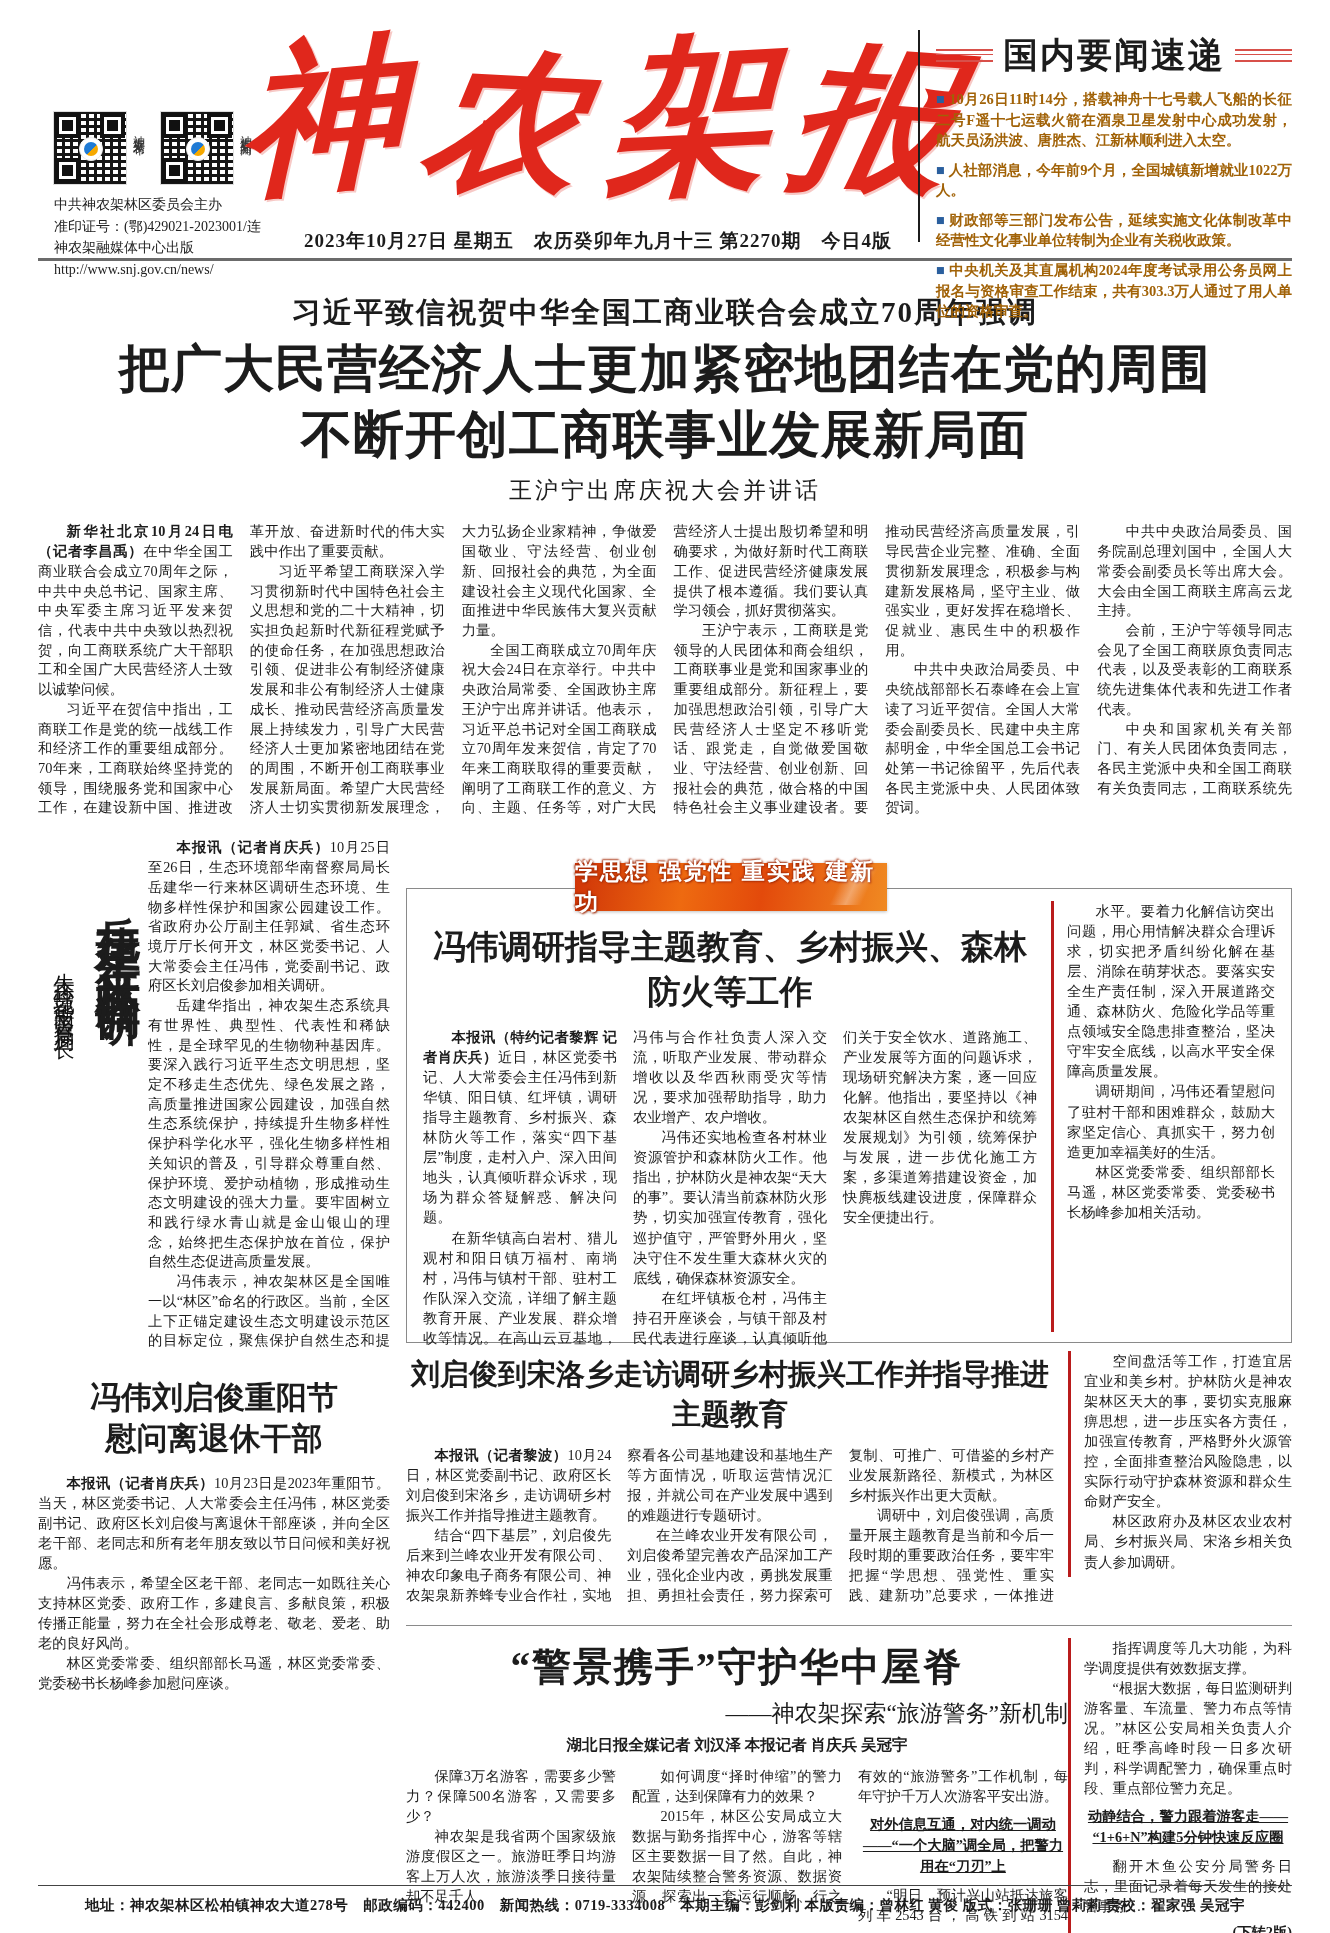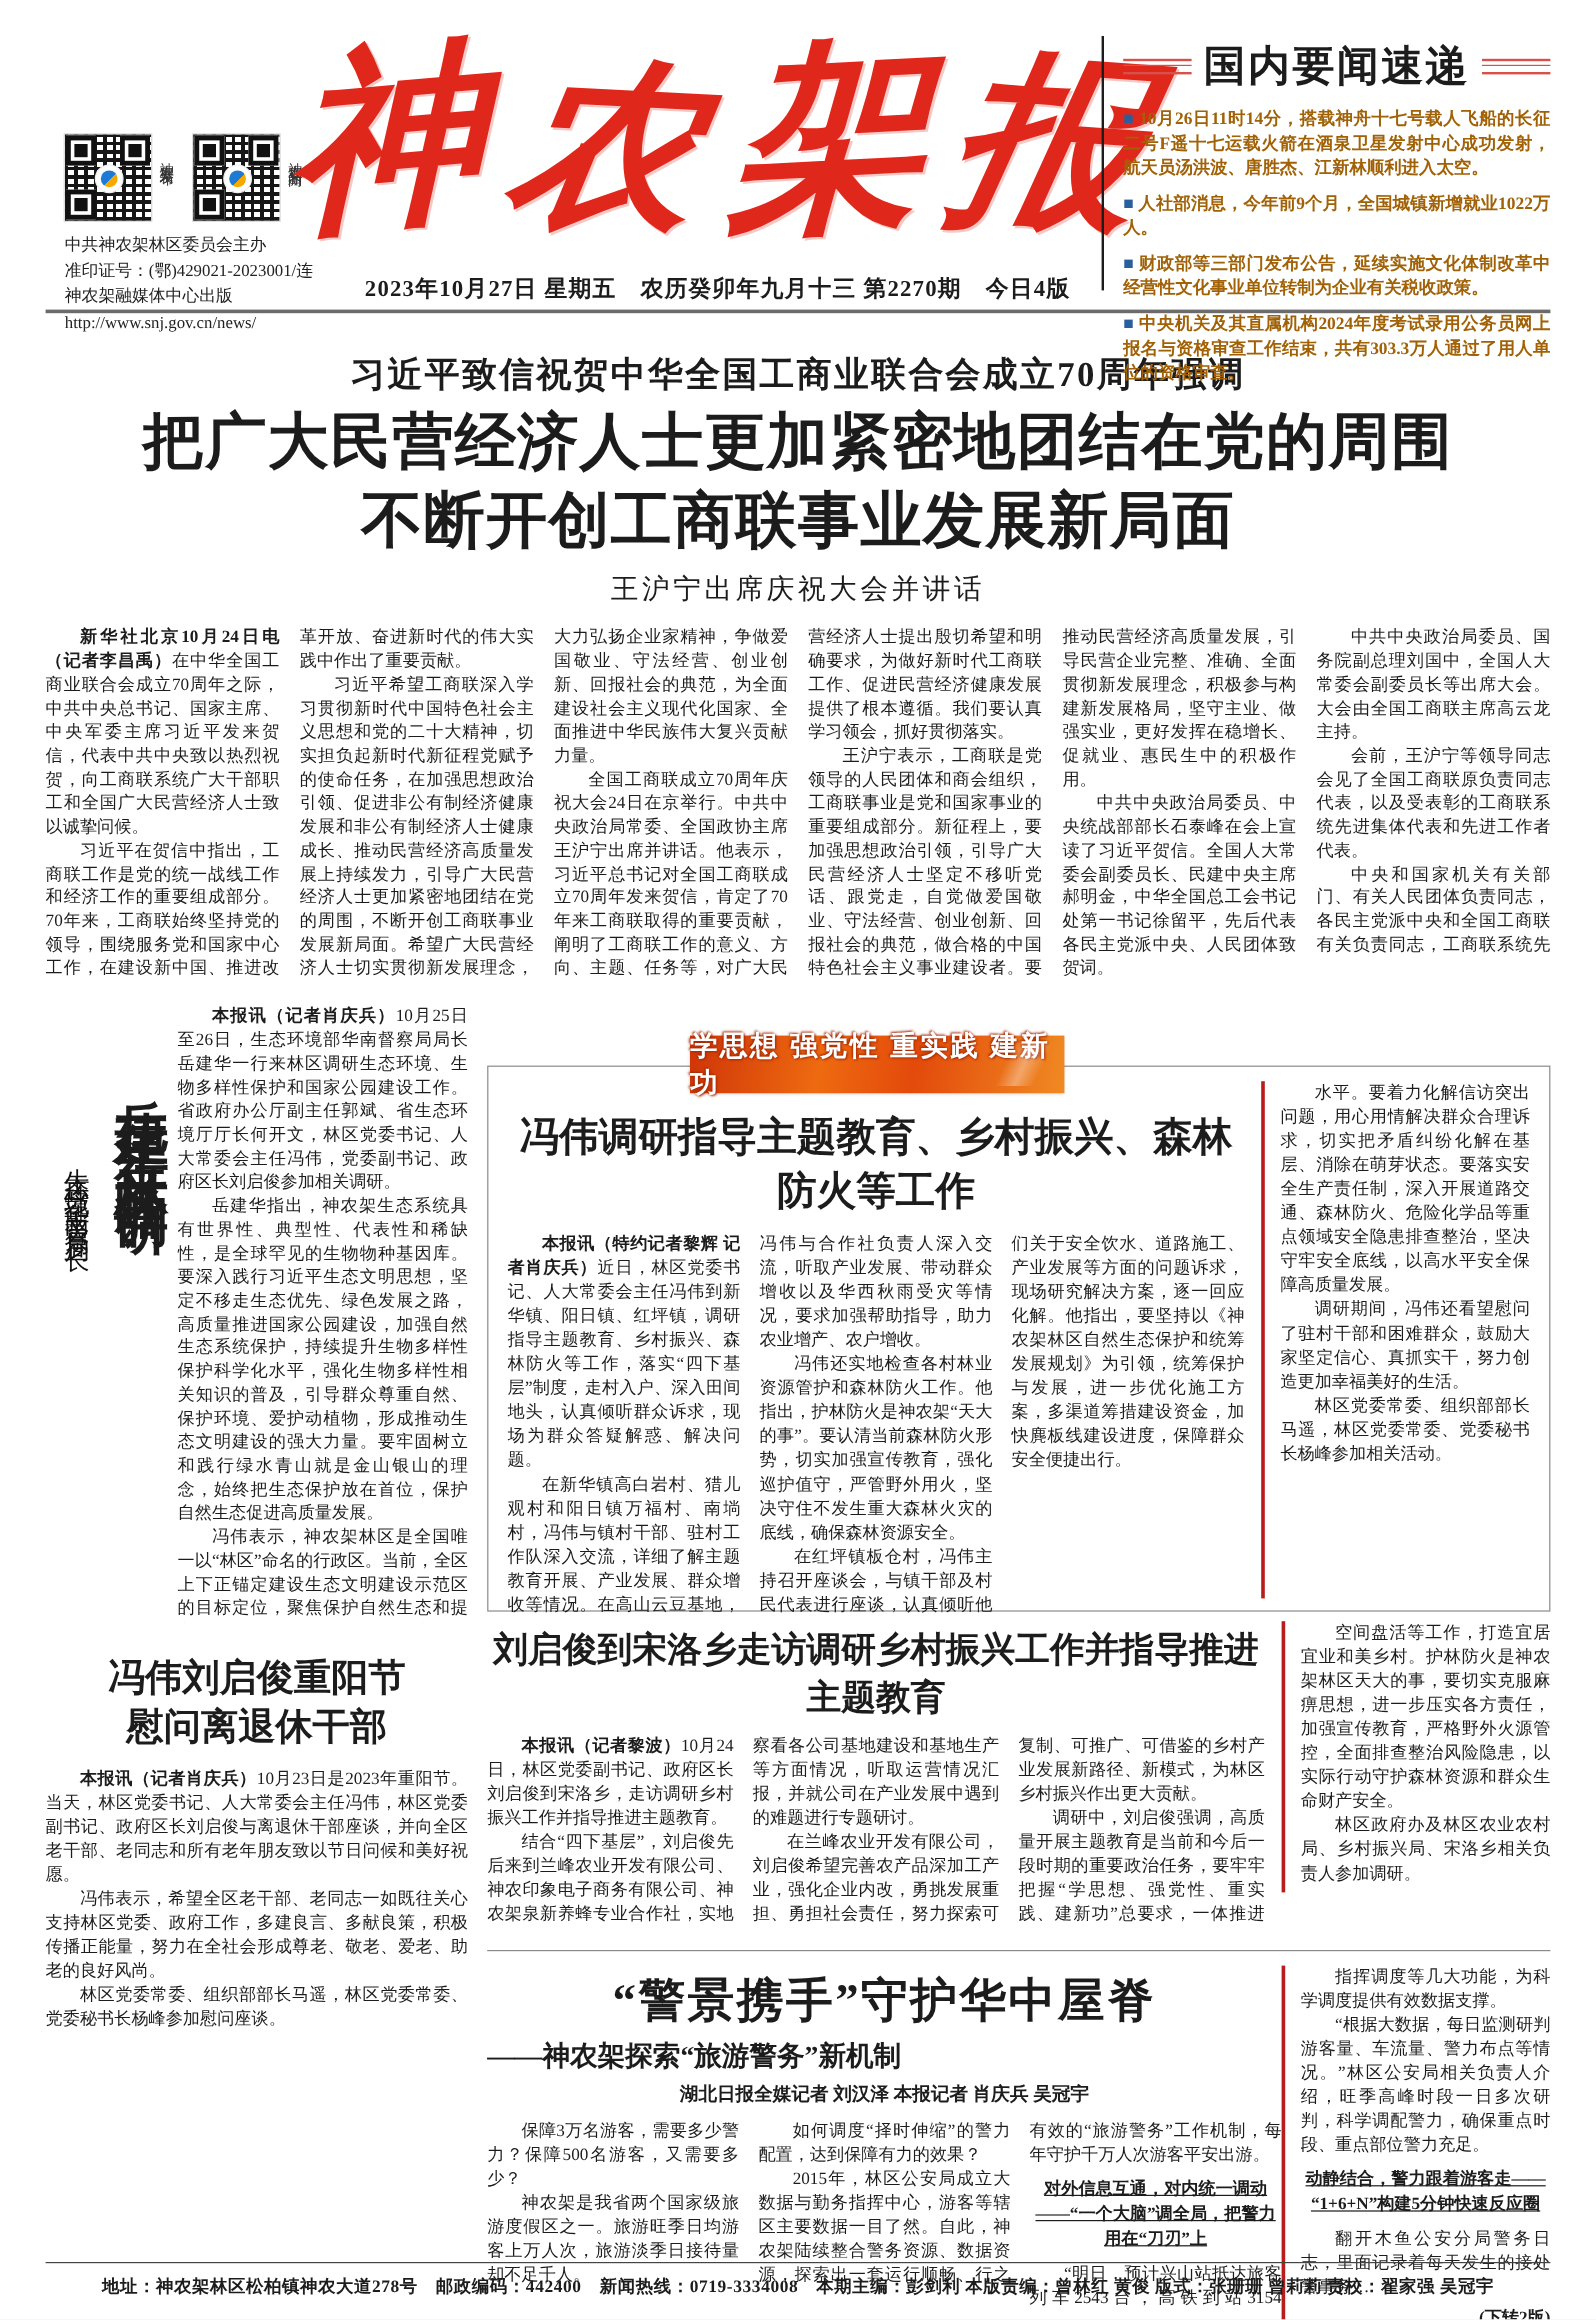--- a/index.html
+++ b/index.html
@@ -96,21 +96,21 @@
   
   .liu-block{margin-top:8px;}
   .liu-headline{margin:4px 0 10px;text-align:center;font-size:29px;font-weight:900;}
   .liu-body{height:168px;}
   .liu-split{display:flex;gap:14px;}
   .liu-split .side-col{height:226px;}
 
   
   .police-block{border-top:1px solid #8a8a8a;margin-top:12px;padding-top:12px;}
   .po-headline{margin:2px 0 4px;text-align:center;font-size:39px;font-weight:900;letter-spacing:2px;}
-  .po-sub{margin:2px 0 6px;text-align:left;font-size:23px;font-weight:700;}
+  .po-sub{margin:2px 0 6px;text-align:right;font-size:23px;font-weight:400;}
   .po-byline{margin:0 0 10px;text-align:center;font-size:15.5px;font-weight:700;}
   .po-body{height:178px;}
   .po-split{display:flex;}
   .po-split .side-col{height:308px;}
   p.mid-head{font-weight:900;text-align:center;text-indent:0 !important;margin:8px 0 !important;line-height:1.45;text-decoration:underline;}
   .turn{text-align:right;font-weight:700;margin-top:6px !important;text-indent:0 !important;}
 
   
   .footer{position:absolute;left:38px;right:38px;bottom:18px;border-top:1px solid #444;
       padding-top:10px;text-align:center;font-size:14.5px;font-weight:700;letter-spacing:.5px;}

